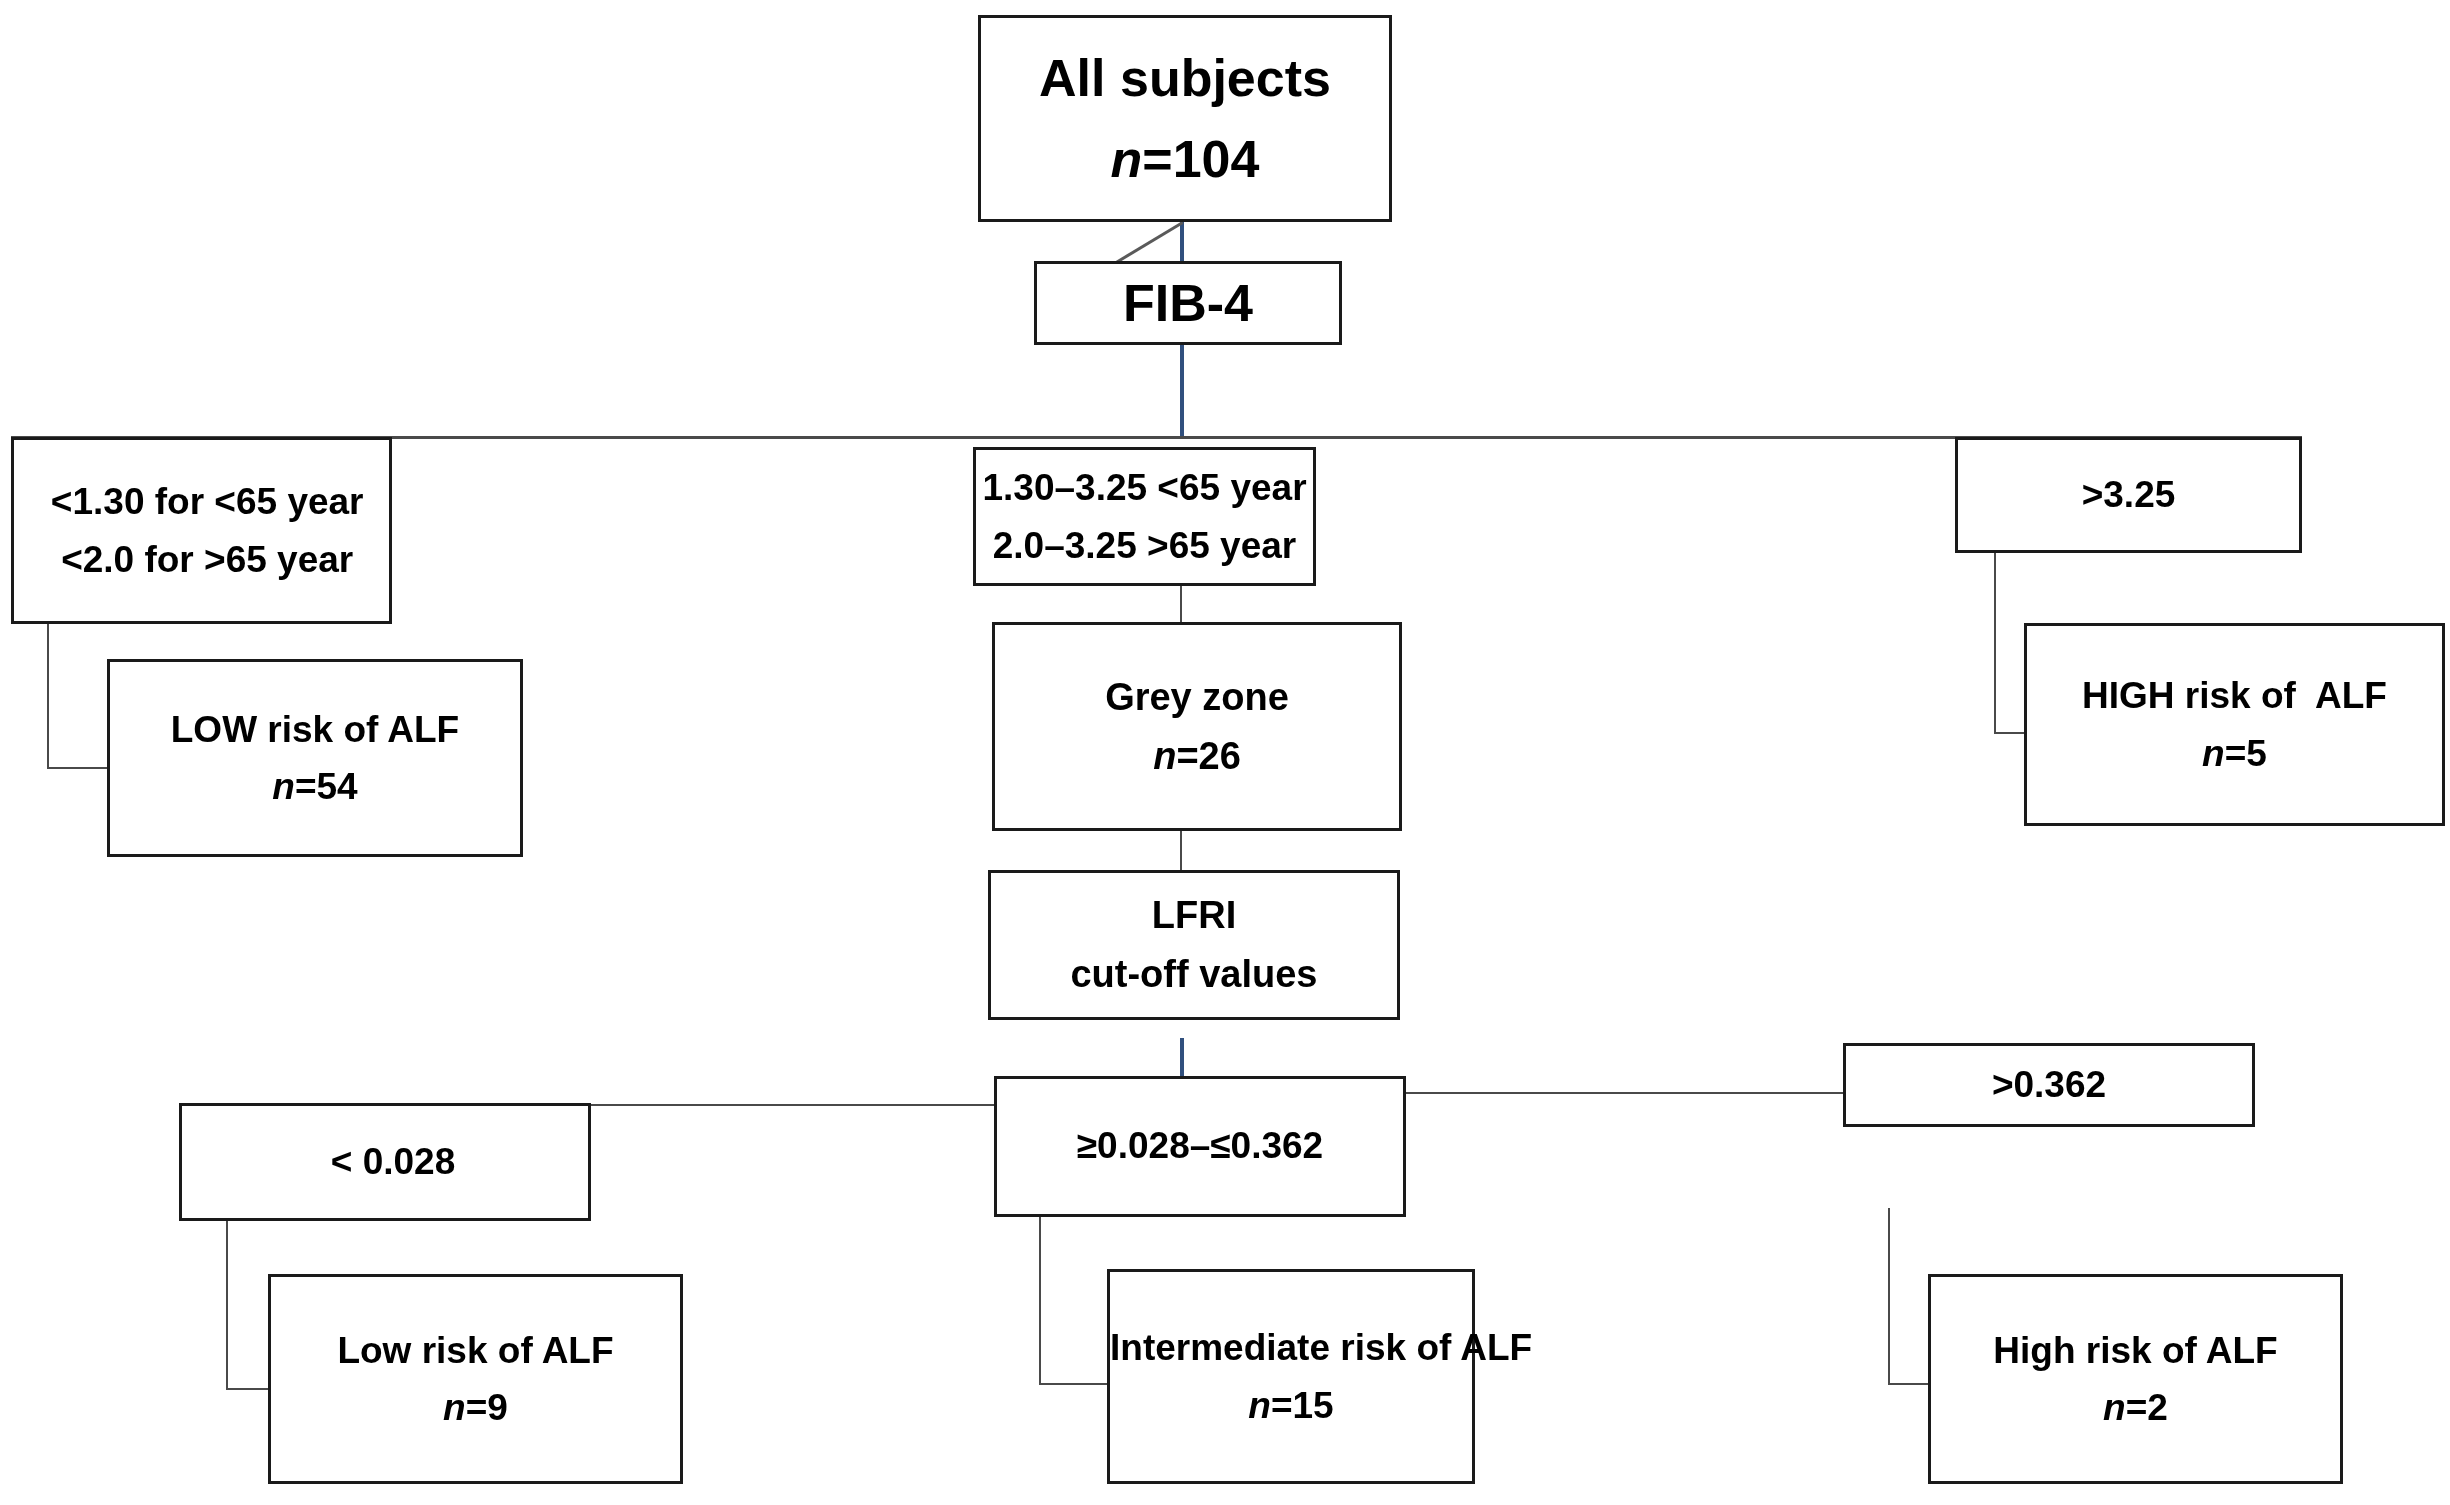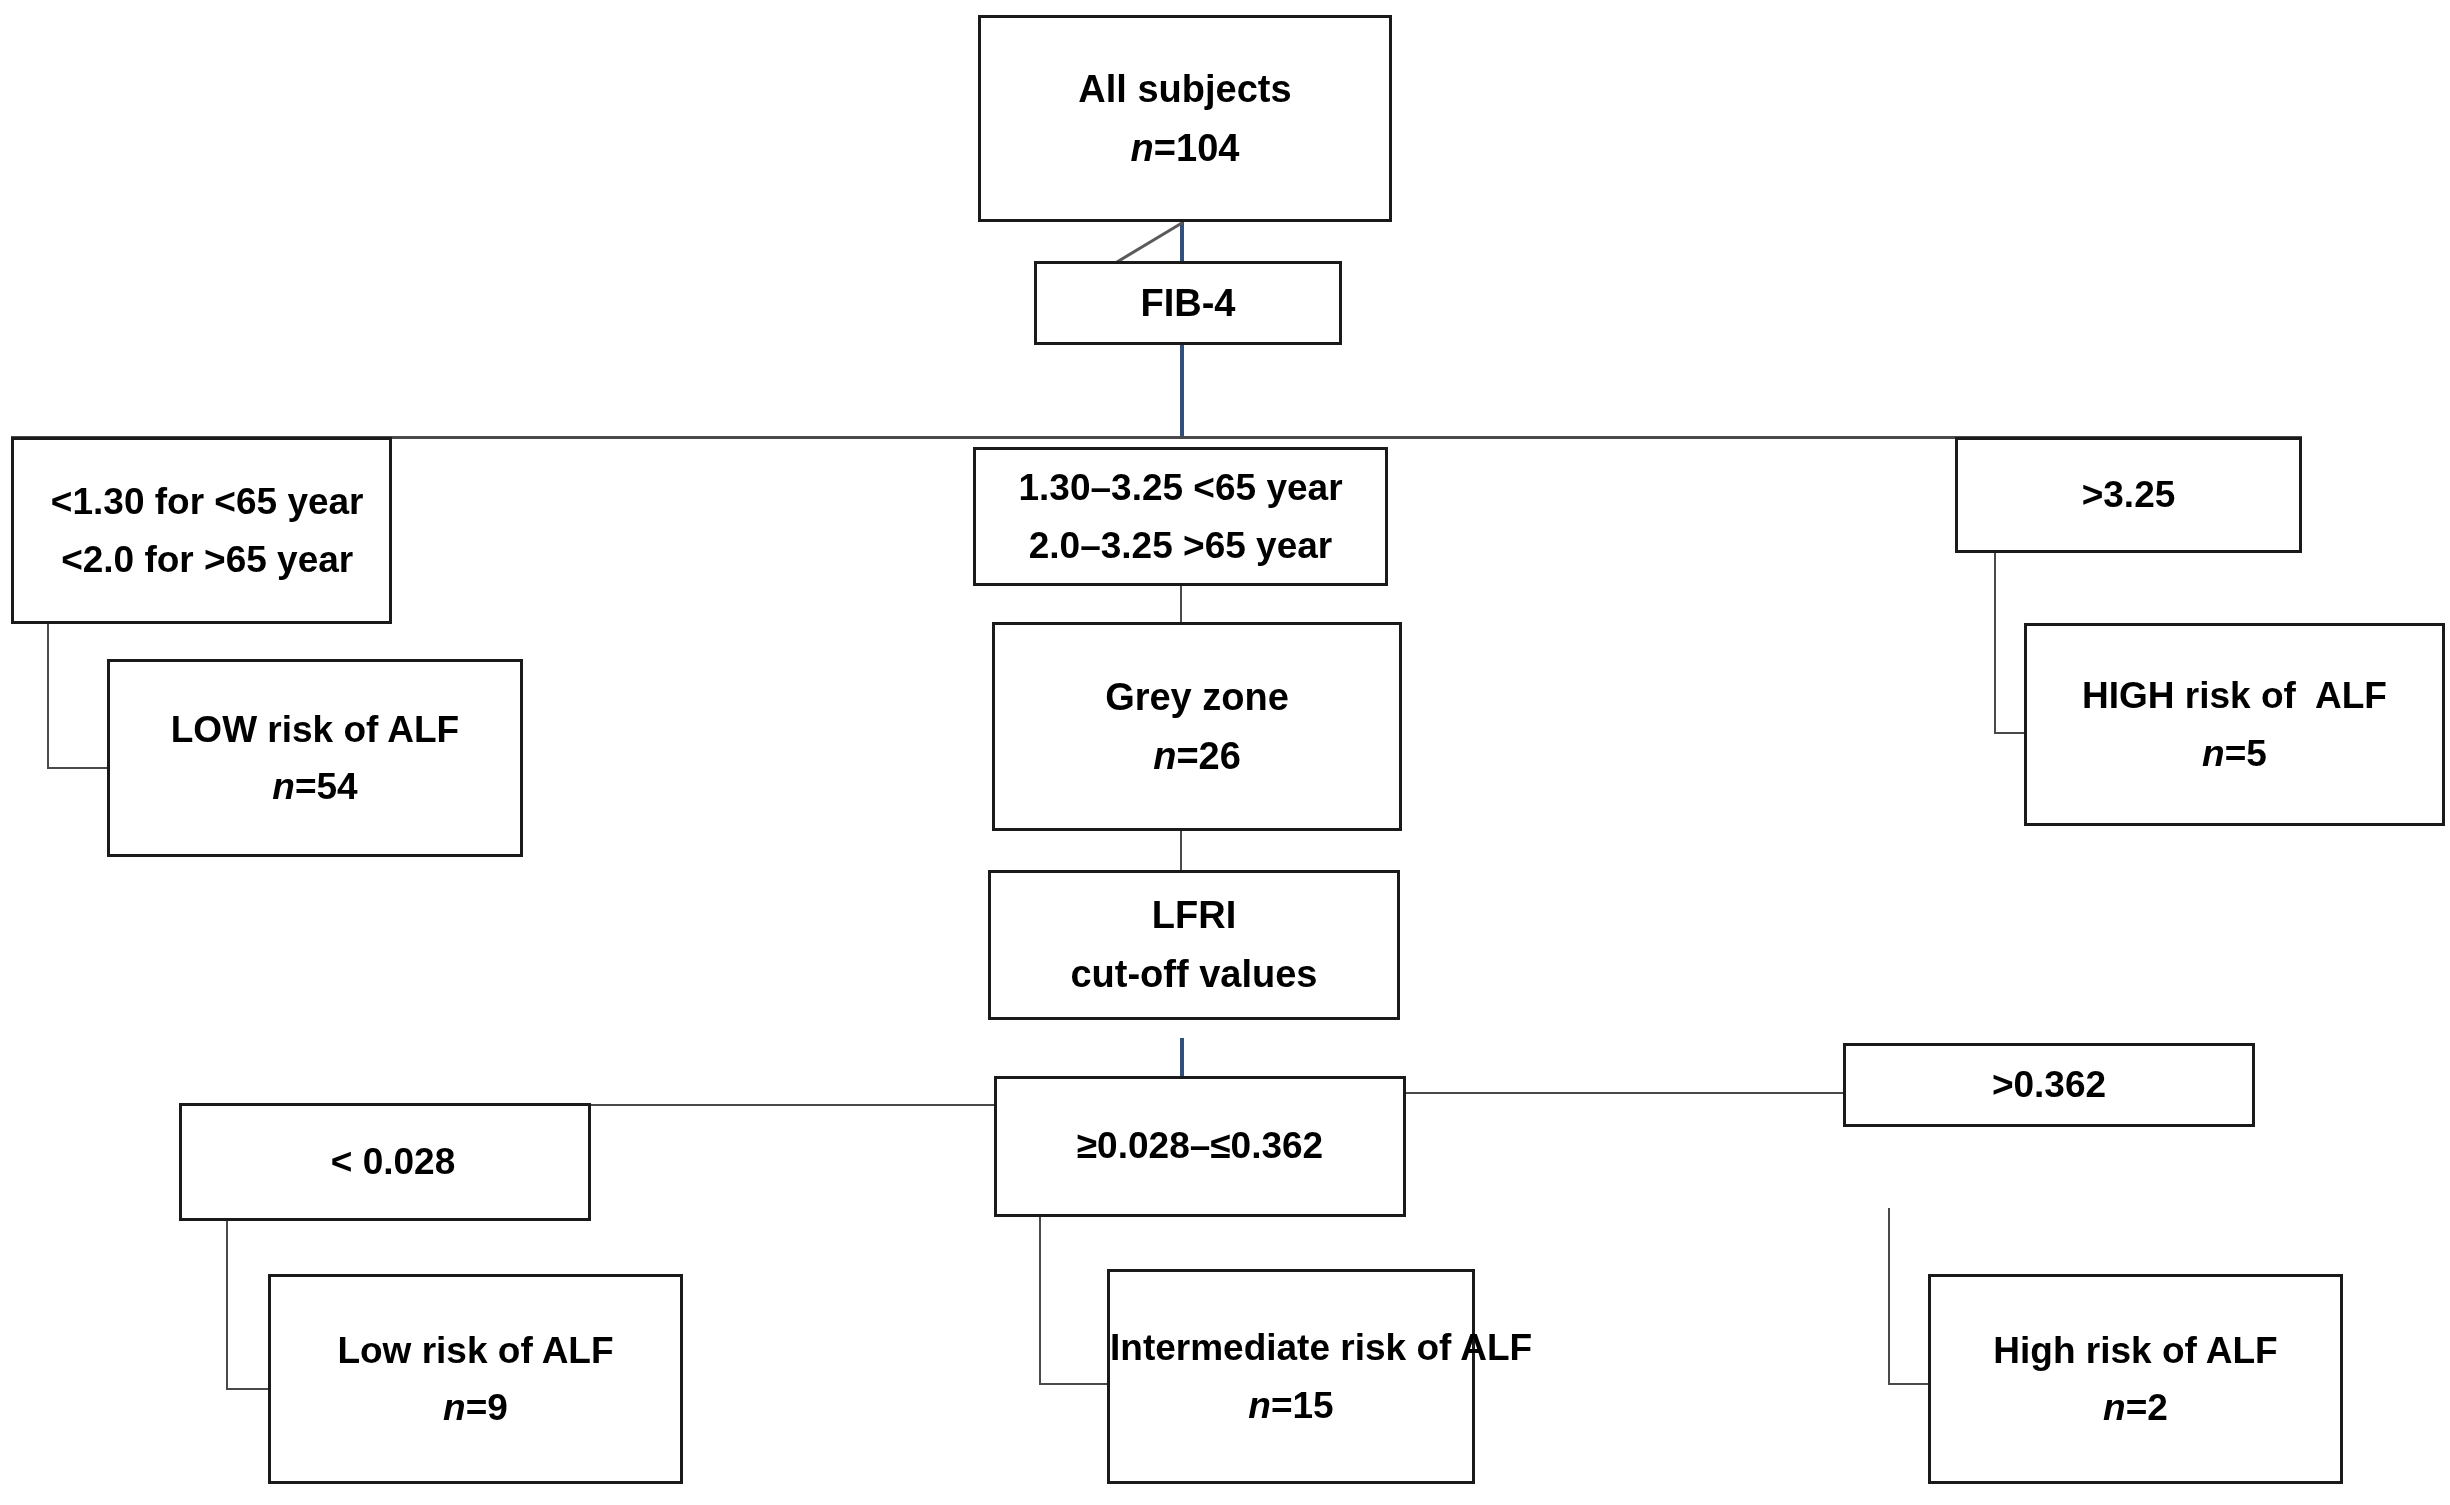--- a/index.html
+++ b/index.html
@@ -55,21 +55,21 @@
     background: #31507e;
   }
   .conn.thin {
     background: #4a4a4a;
   }
   .diag {
     position: absolute;
     z-index: 2;
   }
   
-  .fs-top { font-size: 38px; }
+  .fs-top { font-size: 52px; }
   .fs-mid { font-size: 38px; }
   .fs-small { font-size: 37px; }
 </style>
 </head>
 <body>
 
 <div id="canvas">
 
   <div class="node fs-top" style="left:978px; top:15.2px; width:414px; height:207px;">
     <span class="line1">All subjects</span>
@@ -87,21 +87,21 @@
 
   <div class="conn blue" style="left:1180px; top:343px; width:3.8px; height:96px;"></div>
 
   <div class="conn thin" style="left:10.7px; top:436px; width:2291px; height:3px;"></div>
 
   <div class="node fs-small" style="left:10.7px; top:437px; width:381px; height:187px;padding-left:12px;">
     <span class="line1">&lt;1.30 for &lt;65 year</span>
     <span class="line2">&lt;2.0 for &gt;65 year</span>
   </div>
 
-  <div class="node fs-small" style="left:973px; top:447px; width:415px; height:139px;">
+  <div class="node fs-small" style="left:973px; top:447px; width:343px; height:139px;">
     <span class="line1">1.30–3.25 &lt;65 year</span>
     <span class="line2">2.0–3.25 &gt;65 year</span>
   </div>
 
   <div class="node fs-small single" style="left:1955px; top:437px; width:347px; height:116px;">
     <span class="line1">&gt;3.25</span>
   </div>
 
   <div class="conn thin" style="left:47px; top:623px; width:2.3px; height:145px;"></div>
   <div class="conn thin" style="left:47px; top:767px; width:61px; height:2.3px;"></div>

